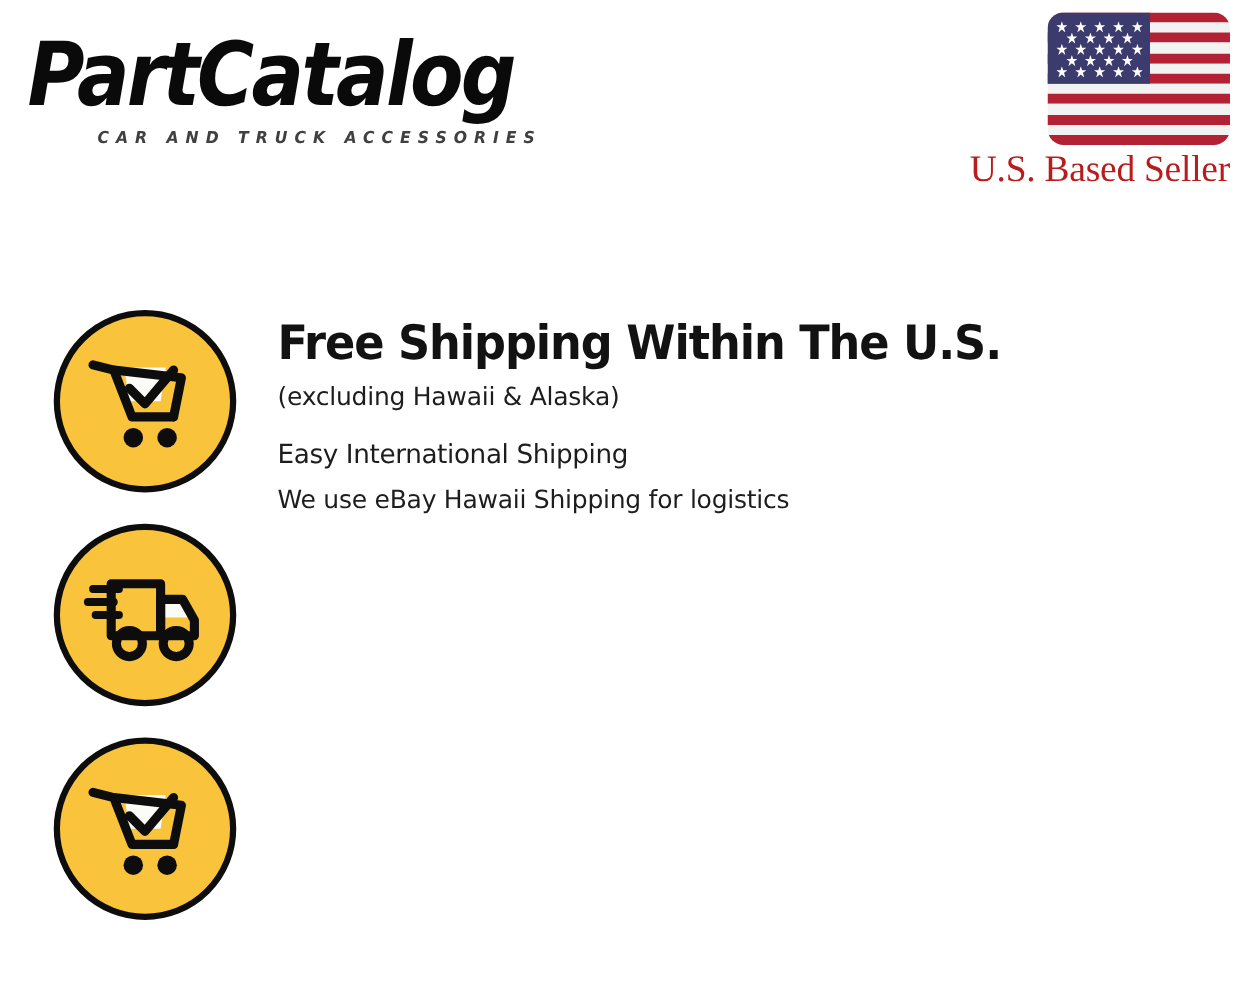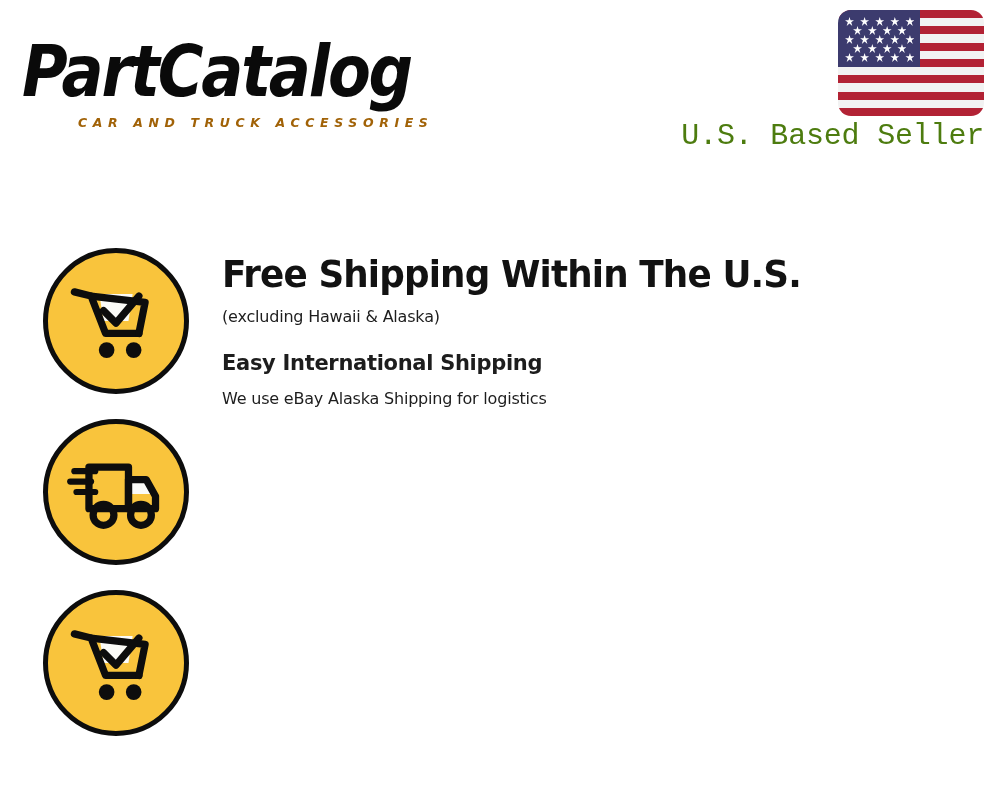--- a/index.html
+++ b/index.html
@@ -22,42 +22,42 @@
     position: absolute;
     left: 0;
     top: 0;
     width: 1000px;
     height: 170px;
   }
 
   .logo-block {
     position: absolute;
     left: 22px;
-    top: 34px;
+    top: 22px;
     width: 470px;
   }
   .logo-word {
     font-family: "DejaVu Sans", sans-serif;
     font-weight: 700;
     font-style: italic;
     font-size: 63px;
     line-height: 68px;
     letter-spacing: -2.2px;
     color: #0a0a0a;
     transform: scaleY(1.12) scaleX(0.99);
     transform-origin: left top;
     white-space: nowrap;
   }
   .logo-tagline {
     font-family: "DejaVu Sans", sans-serif;
     font-weight: 700;
     font-style: italic;
     font-size: 12.5px;
     letter-spacing: 5.6px;
-    color: #a16207;
+    color: #404040;
     margin-top: 12px;
     margin-left: 56px;
     white-space: nowrap;
     transform: scaleY(1.05);
     transform-origin: left top;
   }
 
   
   .flag-wrap {
     position: absolute;
@@ -115,24 +115,24 @@
     background: #ffffff;
     clip-path: polygon(50% 0%, 61.8% 35.5%, 100% 35.5%, 69% 57.3%,
                        80.9% 100%, 50% 73.5%, 19.1% 100%, 31% 57.3%,
                        0% 35.5%, 38.2% 35.5%);
   }
 
   .seller-text {
     position: absolute;
     right: 16px;
     top: 119px;
-    font-family: Liberation Mono, monospace;
+    font-family: Liberation Serif, serif;
     font-size: 30px;
     line-height: 34px;
-    color: #4d7c0f;
+    color: #b91c1c;
     white-space: nowrap;
     letter-spacing: -0.2px;
   }
 
   
   .features {
     position: absolute;
     left: 0;
     top: 190px;
     width: 1000px;
@@ -180,29 +180,29 @@
     font-size: 38px;
     line-height: 44px;
     letter-spacing: -0.9px;
     color: #121212;
     transform: scaleX(0.94);
     transform-origin: left center;
     white-space: nowrap;
   }
   .feature-sub {
     font-family: "DejaVu Sans", sans-serif;
-    font-size: 16px;
+    font-size: 20px;
     line-height: 30px;
     color: #1d1d1d;
     margin-top: 6px;
     letter-spacing: -0.2px;
     white-space: nowrap;
   }
   .feature-sub.strong {
-    font-weight: 700;
+    font-weight: 400;
     margin-top: 16px;
     font-size: 21px;
     letter-spacing: -0.3px;
   }
   .row-vcenter .feature-text {
     padding-top: 48px;
   }
 </style>
 </head>
 <body>
@@ -284,21 +284,21 @@
         <path d="M26 26 L78 32 L72 62" fill="none" stroke="#0d0d0d" stroke-width="7" stroke-linecap="round" stroke-linejoin="round"></path>
         <path d="M38 40 L50 52 L72 26" fill="none" stroke="#0d0d0d" stroke-width="7" stroke-linecap="round" stroke-linejoin="round"></path>
         <circle cx="41" cy="78" r="7.5" fill="#0d0d0d"></circle>
         <circle cx="67" cy="78" r="7.5" fill="#0d0d0d"></circle>
       </svg>
     </div>
     <div class="feature-text">
       <div class="feature-heading">Free Shipping Within The U.S.</div>
       <div class="feature-sub">(excluding Hawaii &amp; Alaska)</div>
       <div class="feature-sub strong">Easy International Shipping</div>
-      <div class="feature-sub">We use eBay Alaska Shipping for logistics</div>
+      <div class="feature-sub">We use eBay Hawaii Shipping for logistics</div>
     </div>
   </div>
 
   <div class="feature-row row-vcenter" id="row-1">
     <div class="icon-circle">
       <svg viewBox="0 0 100 100" aria-hidden="true">
         <polygon points="64,36 78,36 86,52 64,52" fill="#fbfbf7"></polygon>
         <path d="M24 26 H62 V66 H24 Z" fill="none" stroke="#0d0d0d" stroke-width="7" stroke-linejoin="round"></path>
         <path d="M62 38 H79 L88 54 V66 H62 Z" fill="none" stroke="#0d0d0d" stroke-width="7" stroke-linejoin="round"></path>
         <path d="M10 30 H30" stroke="#0d0d0d" stroke-width="6" stroke-linecap="round"></path>

